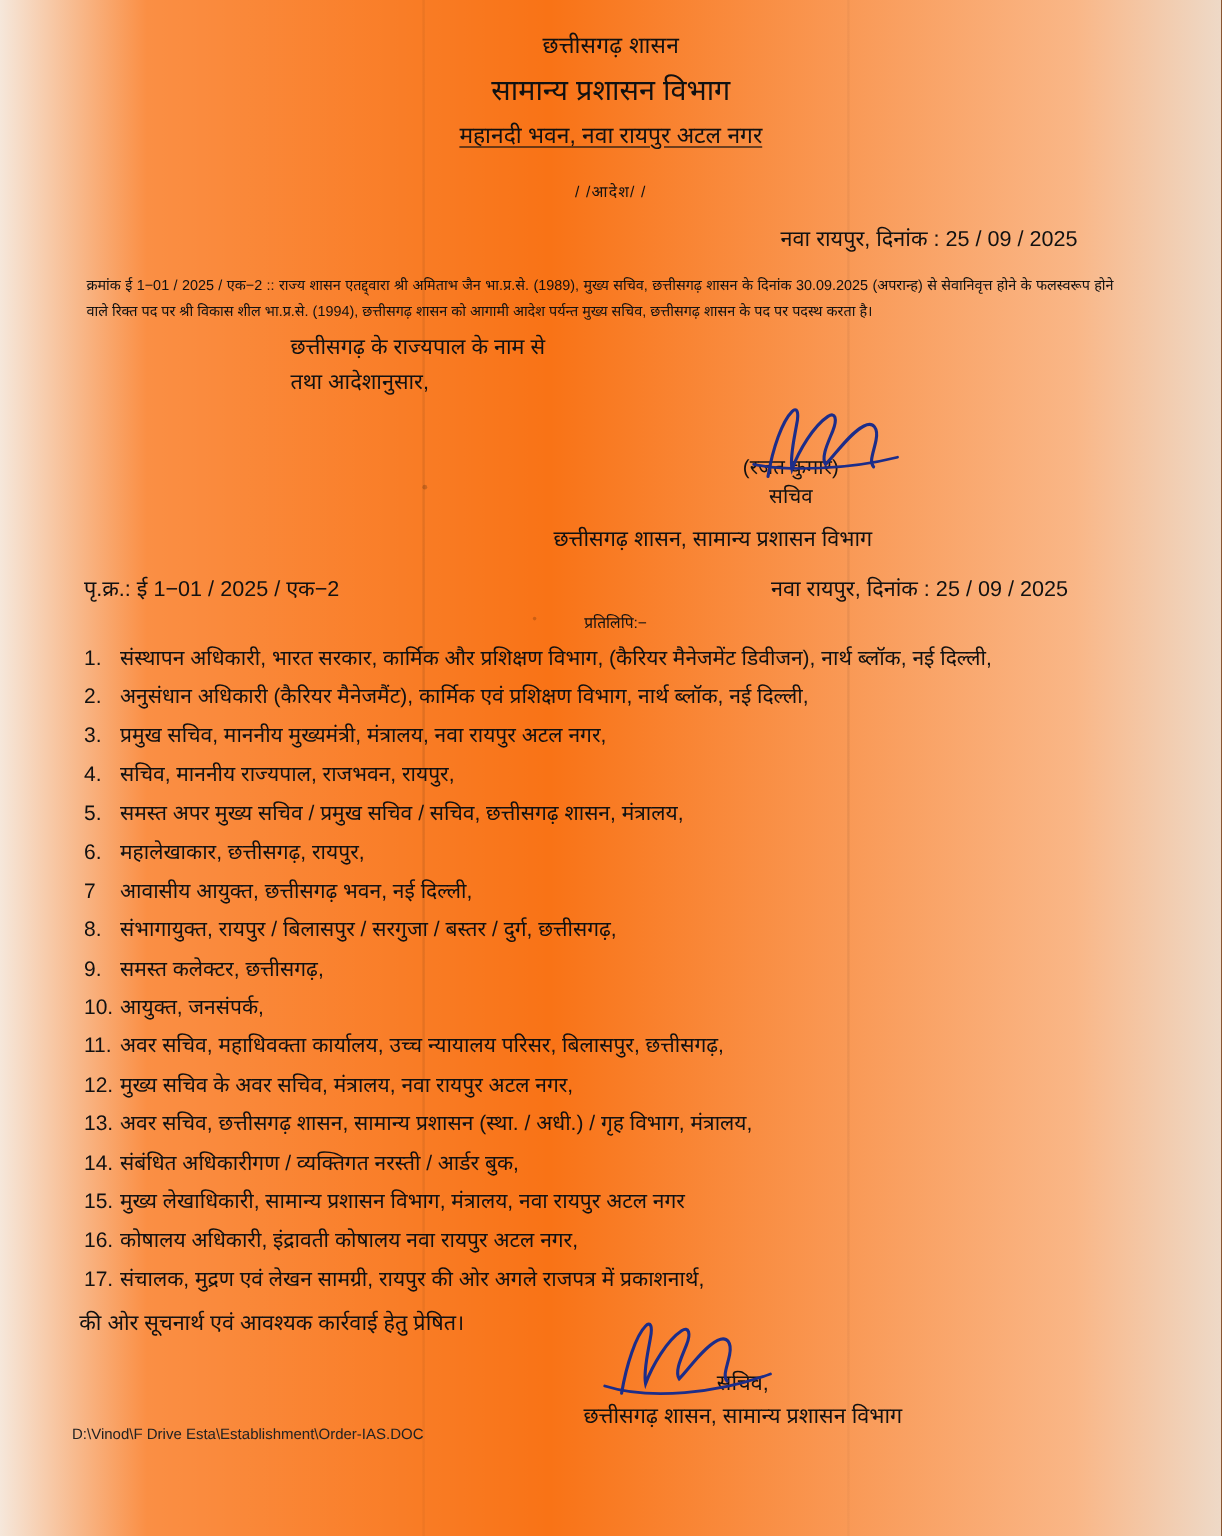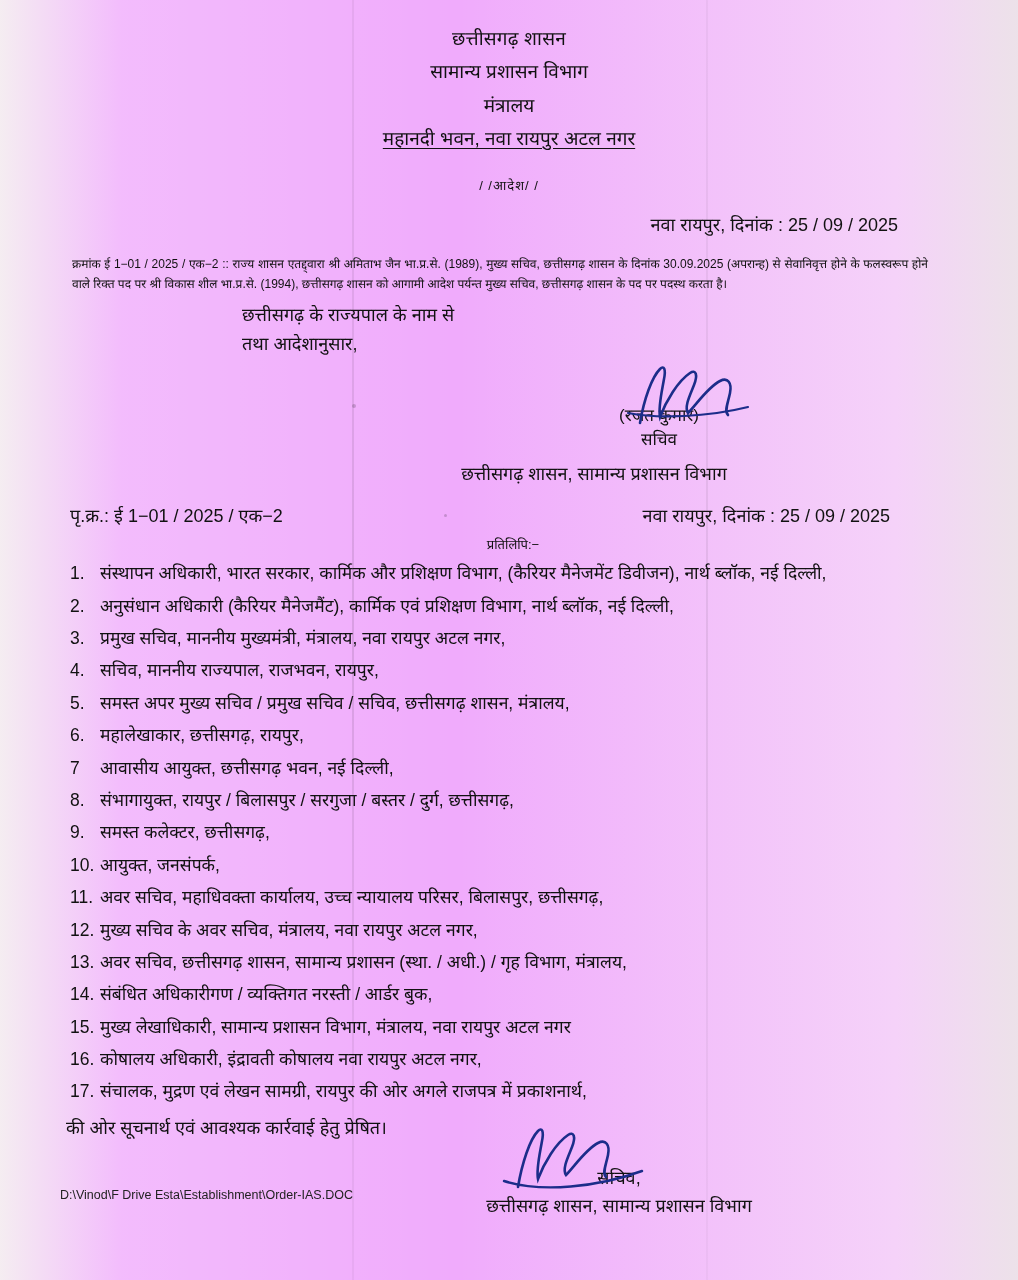--- a/index.html
+++ b/index.html
@@ -8,21 +8,21 @@
     background: #000;
   }
   body {
     font-family: "Liberation Sans", sans-serif;
   }
   .page {
     position: relative;
     width: 1018px;
     height: 1280px;
     margin: 0 auto;
-    background: #f0abfc;
+    background: #f97316;
     overflow: hidden;
     box-sizing: border-box;
   }
   
   .paper-tint {
     position: absolute;
     inset: 0;
     background:
       linear-gradient(90deg, rgba(245,244,240,0.9) 0%, rgba(255,255,255,0.2) 12%, rgba(255,255,255,0.0) 45%, rgba(250,249,246,0.5) 88%, rgba(236,235,230,0.85) 100%);
     pointer-events: none;
@@ -39,21 +39,21 @@
     position: relative;
     padding: 18px 62px 10px 62px;
     color: #111;
     font-size: 17.5px;
     line-height: 1.55;
   }
   .center { text-align: center; }
   .u { text-decoration: underline; text-underline-offset: 3px; }
 
   .head-1 { font-size: 19px; letter-spacing: .2px; margin-top: 6px; }
-  .head-2 { font-size: 19px; margin-top: 4px; text-align: center; }
+  .head-2 { font-size: 24px; margin-top: 4px; text-align: center; }
   .head-3 { font-size: 19px; margin-top: 4px; }
   .head-4 { font-size: 19px; margin-top: 4px; }
   .order-word {
     margin-top: 22px;
     font-size: 13px;
     letter-spacing: 1px;
   }
   .date-line {
     text-align: right;
     margin-top: 16px;
@@ -170,21 +170,20 @@
   <div class="fold-line" style="left: 352px;"></div>
   <div class="fold-line" style="left: 706px; opacity:.7;"></div>
 
   <div class="speck" style="left:352px; top:404px; width:4px; height:4px;"></div>
   <div class="speck" style="left:444px; top:514px; width:3px; height:3px;"></div>
 
   <div class="doc">
 
     <div class="center head-1">छत्तीसगढ़ शासन</div>
     <div class="center head-2">सामान्य प्रशासन विभाग</div>
-    <div class="center head-3">मंत्रालय</div>
     <div class="center head-4"><span class="u">महानदी भवन, नवा रायपुर अटल नगर</span></div>
 
     <div class="center order-word">/ /आदेश/ /</div>
 
     <div class="date-line">नवा रायपुर, दिनांक : 25 / 09 / 2025</div>
 
     <div class="body-para">क्रमांक ई 1−01 / 2025 / एक−2 :: राज्य शासन एतद्द्वारा श्री अमिताभ जैन भा.प्र.से. (1989), मुख्य सचिव, छत्तीसगढ़ शासन के दिनांक 30.09.2025 (अपरान्ह) से सेवानिवृत्त होने के फलस्वरूप होने वाले रिक्त पद पर श्री विकास शील भा.प्र.से. (1994), छत्तीसगढ़ शासन को आगामी आदेश पर्यन्त मुख्य सचिव, छत्तीसगढ़ शासन के पद पर पदस्थ करता है।</div>
 
     <div class="sig-block">
       <div>छत्तीसगढ़ के राज्यपाल के नाम से</div>

